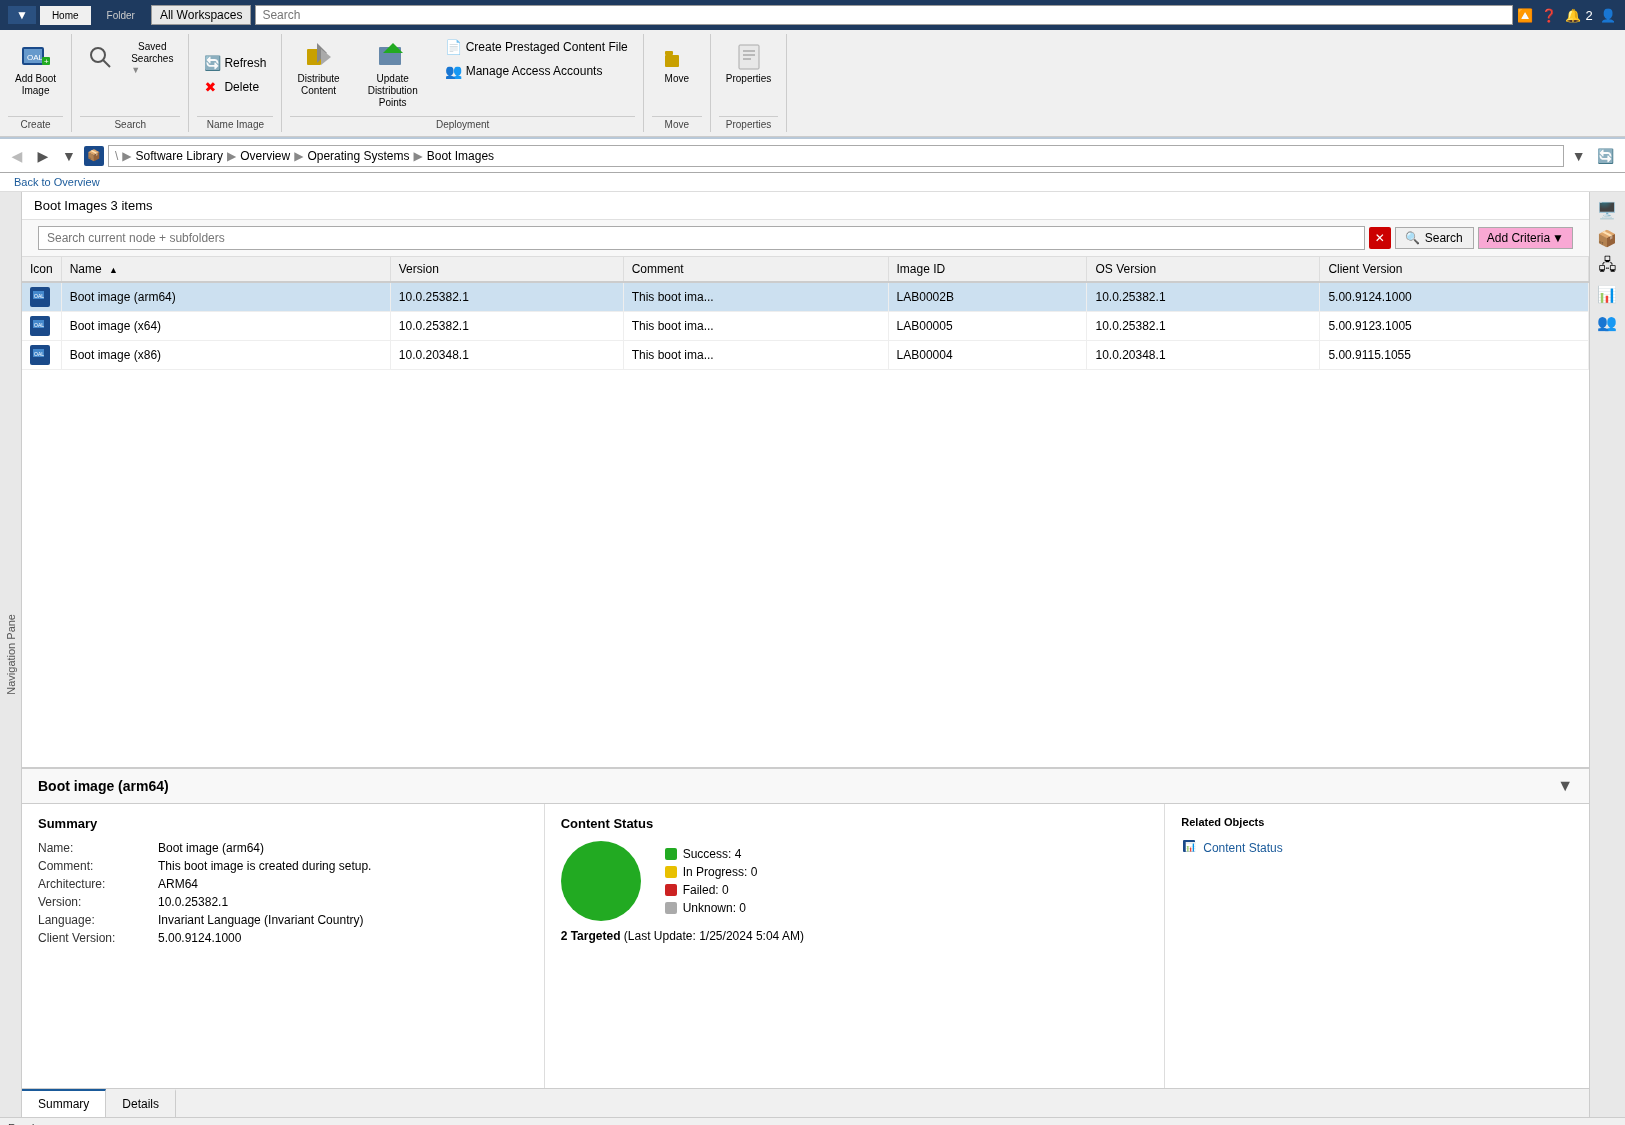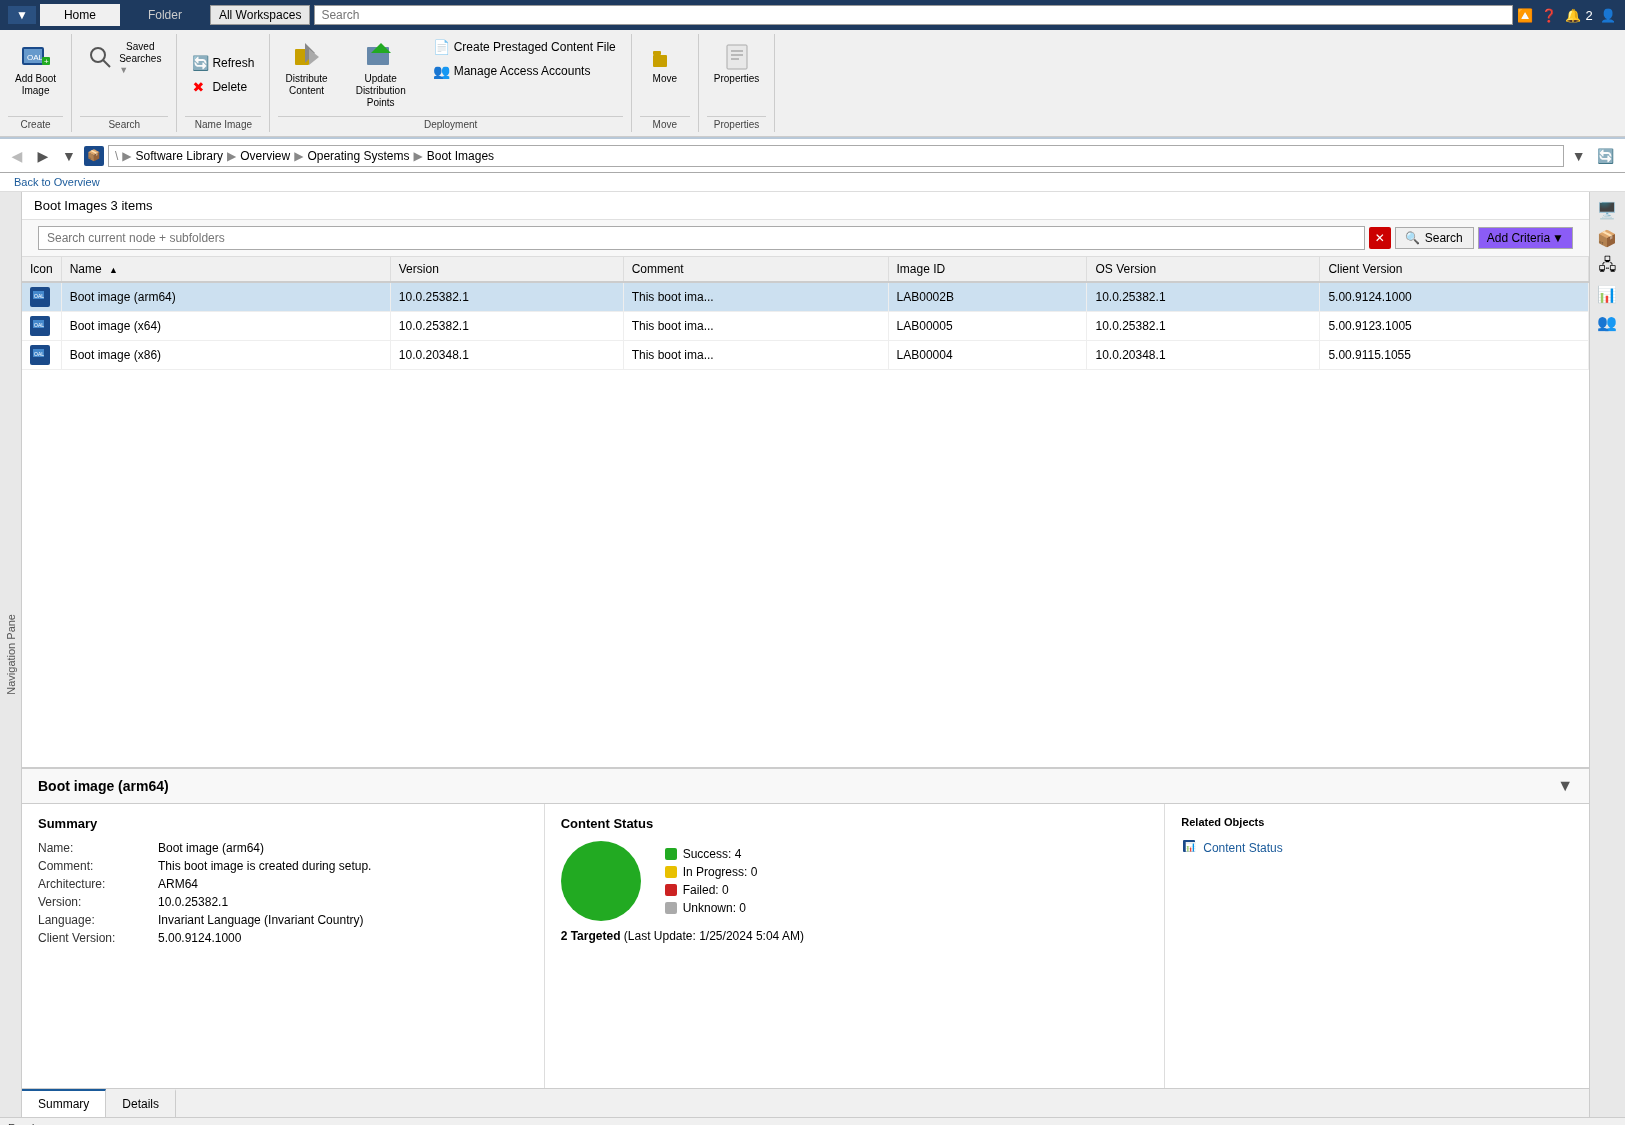--- a/index.html
+++ b/index.html
@@ -1,21 +1,21 @@
 <!DOCTYPE html>
 <html><head>
   <meta charset="utf-8">
   <style>
     * { box-sizing: border-box; margin: 0; padding: 0; }
     body { font-family: 'Segoe UI', Arial, sans-serif; font-size: 12px; background: #f0f0f0; color: #000; overflow: hidden; width: 1625px; height: 1125px; }
 
     
     .title-bar { background: #1e3a5f; display: flex; align-items: center; height: 30px; padding: 0 8px; gap: 4px; }
     .title-bar .dropdown-btn { background: #2a5080; border: none; color: white; padding: 2px 8px; cursor: pointer; font-size: 12px; display: flex; align-items: center; gap: 4px; }
-    .title-bar .tab { background: transparent; border: none; color: #ccc; padding: 4px 24px; cursor: pointer; font-size: 12px; }
+    .title-bar .tab { background: transparent; border: none; color: #ccc; padding: 4px 12px; cursor: pointer; font-size: 10px; }
     .title-bar .tab.active { background: #f0f0f0; color: #000; }
     .title-bar .workspace-label { background: #e8e8e8; border: 1px solid #999; padding: 2px 8px; font-size: 12px; }
     .title-bar .search-box { flex: 1; height: 20px; border: 1px solid #999; padding: 0 6px; font-size: 12px; }
     .title-bar .icons { display: flex; gap: 8px; align-items: center; color: white; font-size: 13px; }
 
     
     .ribbon { background: #f0f0f0; border-bottom: 2px solid #b8c8d8; display: flex; flex-direction: column; }
     .ribbon-content { display: flex; padding: 4px 0; background: #f0f0f0; border-bottom: 1px solid #ccc; }
     .ribbon-group { display: flex; flex-direction: column; border-right: 1px solid #ccc; padding: 2px 8px; min-width: 60px; }
     .ribbon-group-items { display: flex; gap: 4px; flex: 1; align-items: flex-start; justify-content: center; }
@@ -36,21 +36,21 @@
     .addr-refresh { font-size: 14px; cursor: pointer; color: #555; padding: 2px 4px; }
     .back-btn { font-size: 11px; padding: 2px 6px; cursor: pointer; color: #1a5a9a; text-decoration: none; }
     .nav-pane { width: 22px; background: #e8e8e8; border-right: 1px solid #ccc; display: flex; flex-direction: column; align-items: center; justify-content: center; }
     .nav-pane-label { writing-mode: vertical-rl; transform: rotate(180deg); font-size: 11px; color: #555; cursor: pointer; }
     .content-area { flex: 1; display: flex; flex-direction: column; background: white; overflow: hidden; }
     .content-header { padding: 6px 12px; font-weight: normal; font-size: 13px; background: white; border-bottom: 1px solid #e0e0e0; }
     .search-bar { display: flex; align-items: center; padding: 6px 16px; background: #f8f8f8; border-bottom: 1px solid #ddd; gap: 4px; }
     .search-input { flex: 1; height: 24px; border: 1px solid #aaa; padding: 0 8px; font-size: 12px; }
     .search-clear-btn { width: 22px; height: 22px; background: #cc0000; border: none; cursor: pointer; display: flex; align-items: center; justify-content: center; color: white; font-size: 12px; border-radius: 2px; }
     .search-go-btn { display: flex; align-items: center; gap: 4px; padding: 3px 10px; background: #f0f0f0; border: 1px solid #aaa; cursor: pointer; font-size: 12px; }
-    .add-criteria-btn { display: flex; align-items: center; gap: 2px; padding: 3px 8px; background: #8b5cf6; border: 1px solid #aaa; cursor: pointer; font-size: 12px; }
+    .add-criteria-btn { display: flex; align-items: center; gap: 2px; padding: 3px 8px; background: #f9a8d4; border: 1px solid #aaa; cursor: pointer; font-size: 12px; }
 
     
     .table-area { flex: 1; overflow: auto; }
     table { width: 100%; border-collapse: collapse; }
     th { background: #f0f0f0; border-bottom: 2px solid #ccc; border-right: 1px solid #ddd; padding: 5px 8px; text-align: left; font-size: 12px; font-weight: normal; white-space: nowrap; cursor: pointer; }
     td { border-bottom: 1px solid #eee; border-right: 1px solid #eee; padding: 4px 8px; font-size: 12px; vertical-align: middle; }
     tr.selected td { background: #cce0f0; }
     .sort-arrow { margin-left: 4px; font-size: 9px; }
     .icon-cell { width: 32px; }
     .boot-icon { width: 20px; height: 20px; background: #1a4a8a; display: inline-block; border-radius: 2px; font-size: 10px; color: white; display: flex; align-items: center; justify-content: center; }
@@ -122,21 +122,21 @@
           </div>
           <div class="btn-label">Add Boot<br>Image</div>
         </div>
       </div>
       <div class="ribbon-group-label">Create</div>
     </div>
 
     <div class="ribbon-group">
       <div class="ribbon-group-items">
         <div style="display:flex;flex-direction:column;align-items:center;">
-          <div class="ribbon-btn" style="flex-direction:row;gap:4px;min-width:80px;">
+          <div class="ribbon-btn" style="flex-direction:row;gap:16px;min-width:80px;">
             <div class="btn-icon" style="width:28px;height:28px;">
               <svg width="28" height="28">
                   <circle cx="11" cy="11" r="7" stroke="#555" stroke-width="2" fill="none"></circle>
                   <line x1="16" y1="16" x2="23" y2="23" stroke="#555" stroke-width="2"></line>
                 </svg>
             </div>
             <div style="display:flex;flex-direction:column;align-items:flex-start;">
               <div class="btn-label">Saved<br>Searches</div>
               <div style="font-size:9px;color:#888;">▼</div>
             </div>

